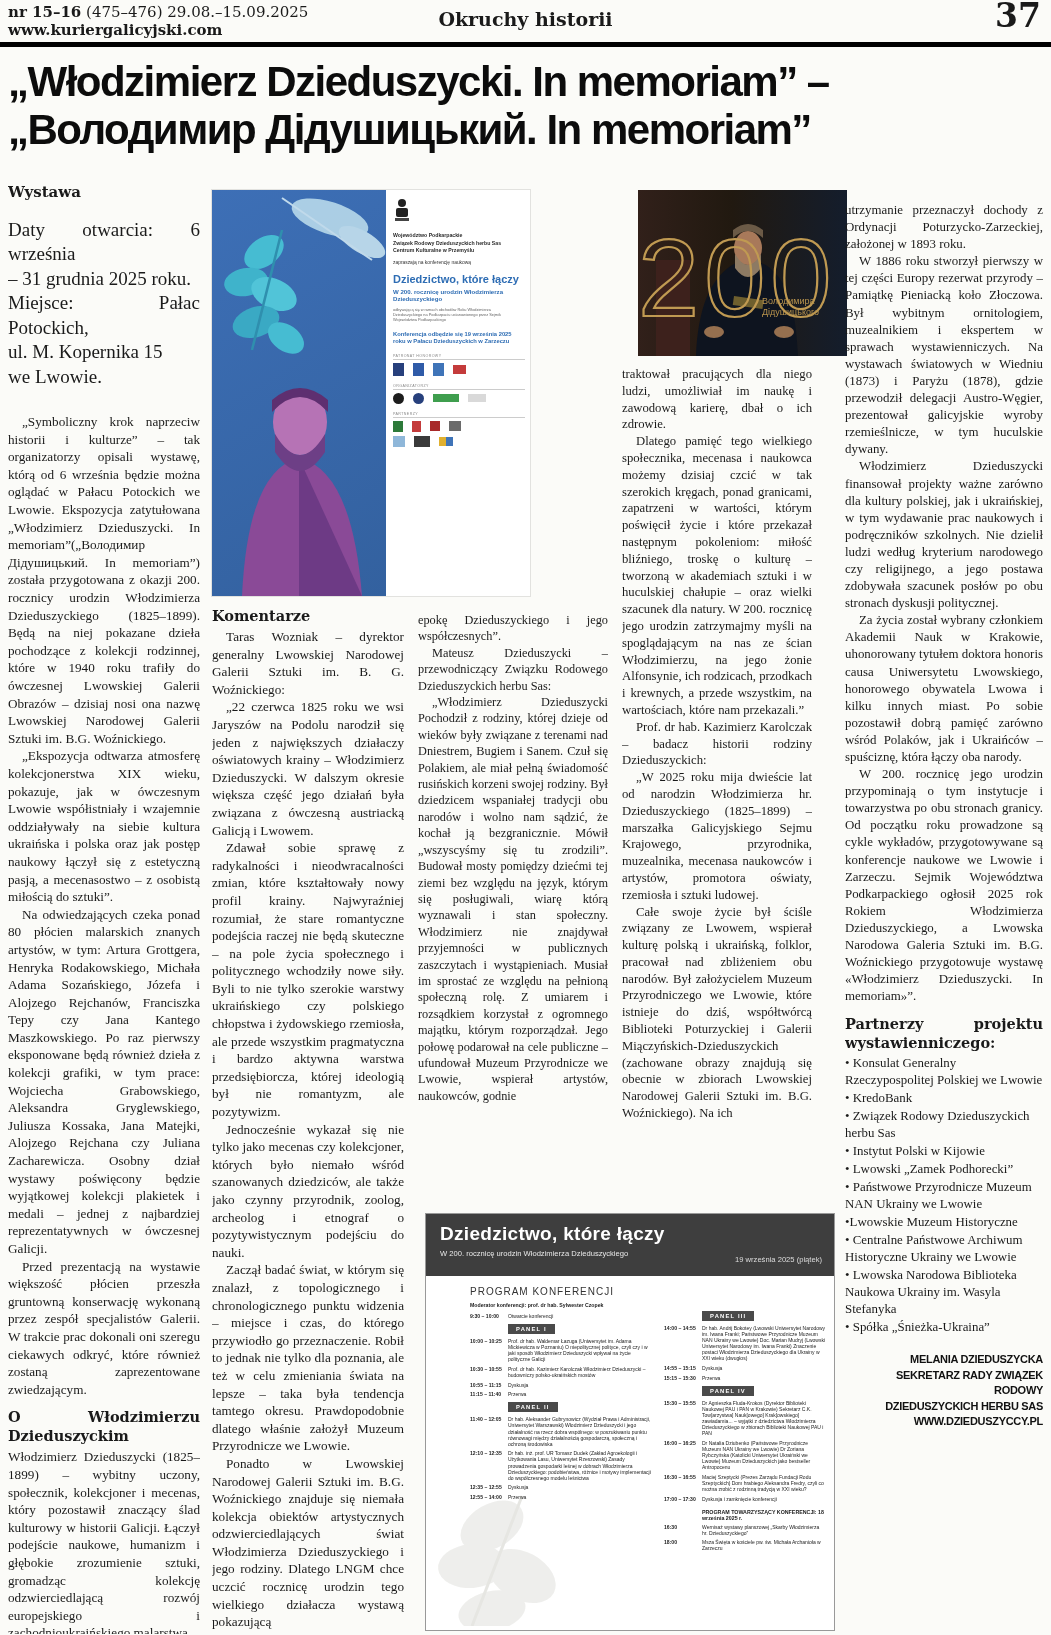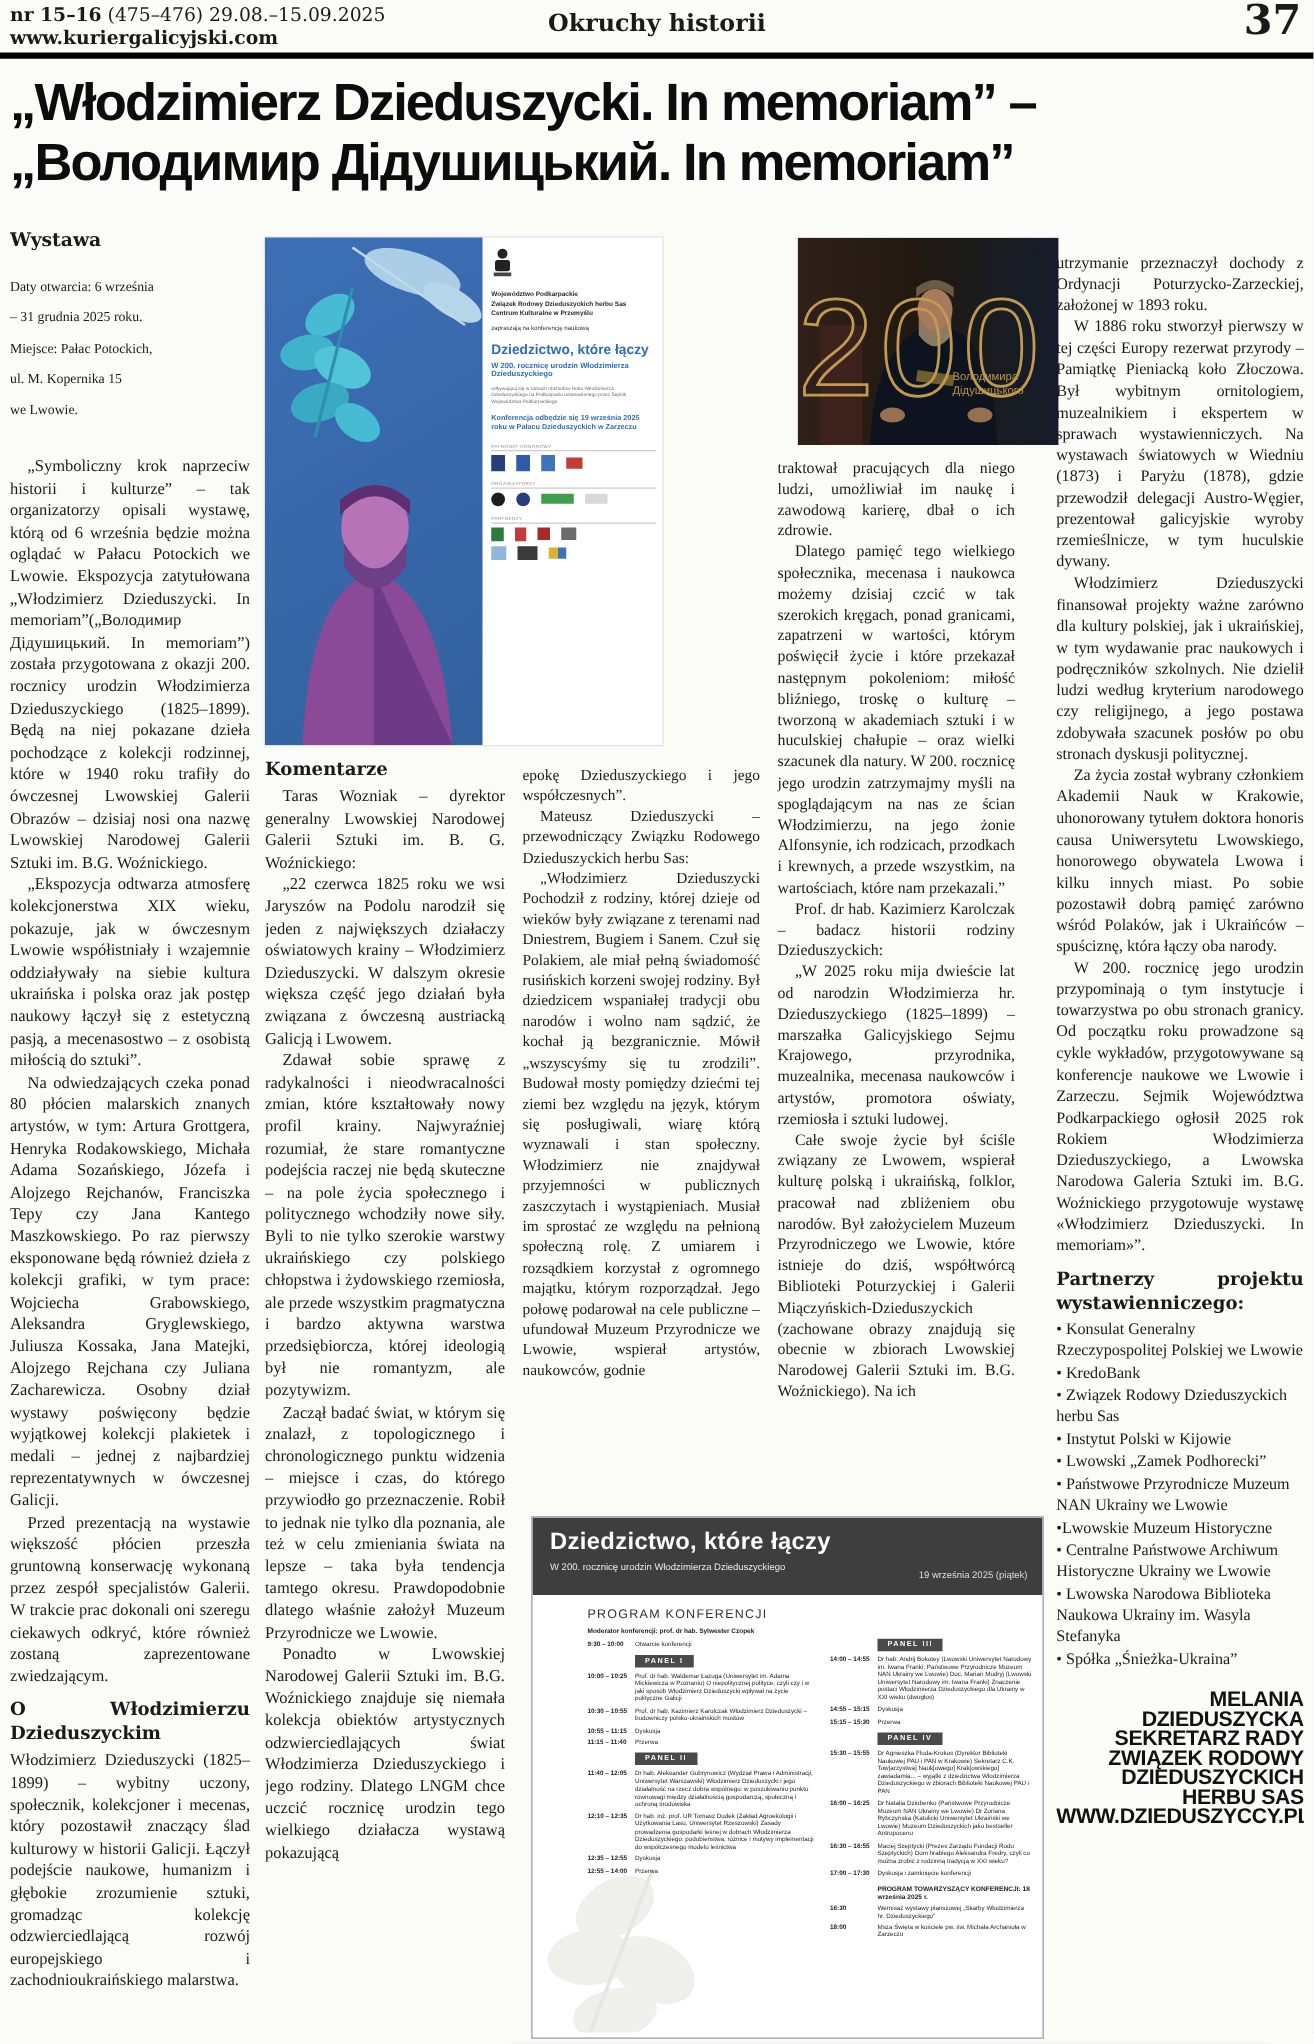--- a/index.html
+++ b/index.html
@@ -17,30 +17,30 @@
 
   
   .hl{left:8px;top:58px;width:1040px;font-family:"Liberation Sans",sans-serif;font-weight:bold;
       font-size:42px;line-height:48px;letter-spacing:-1.5px;color:#0c0c0c}
 
   
   .colbody{font-size:13.2px;line-height:17.6px;text-align:justify;overflow:hidden;hyphens:auto}
   .colbody p{margin:0;text-indent:14px}
   .colbody p.flush{text-indent:0}
   .kicker{font-family:"DejaVu Serif",serif;font-weight:bold;font-size:15px;margin-bottom:16px}
-  .lead{font-size:11px;line-height:24.5px;white-space:pre-line;margin-bottom:24px}
+  .lead{font-size:19px;line-height:24.5px;white-space:pre-line;margin-bottom:24px}
   .subhead{font-family:"DejaVu Serif",serif;font-weight:bold;font-size:14.5px;line-height:19px;margin:9px 0 3px}
   .c1{left:8px;top:184px;width:192px;height:1450px}
   .c2t{left:212px;top:606px;width:192px;height:1028px}
   .c3{left:418px;top:612px;width:190px;height:598px;font-size:12.3px;line-height:16.4px}
   .c4{left:622px;top:366px;width:190px;height:842px;font-size:12.7px;line-height:16.8px}
   .c5{left:845px;top:202px;width:198px;height:1432px;font-size:12.9px;line-height:17.1px}
   .partners .line{text-align:left;line-height:17px;margin:1px 0}
   .byline{margin-top:16px;text-align:right;font-family:"Liberation Sans",sans-serif;font-weight:bold;
-          font-size:17px;line-height:15.5px;letter-spacing:-0.3px;color:#111}
+          font-size:11px;line-height:15.5px;letter-spacing:-0.3px;color:#111}
 
   
   .poster{left:212px;top:190px;width:318px;height:406px;background:#fff;box-shadow:0 0 0 1px #e2e2df}
   .poster .blue{position:absolute;left:0;top:0;width:174px;height:406px;background:linear-gradient(150deg,#3d6fb6,#33619f);overflow:hidden}
   .poster .white{position:absolute;left:174px;top:0;width:144px;height:406px;padding:6px 5px 4px 7px;box-sizing:border-box;
                  font-family:"Liberation Sans",sans-serif;color:#3a3a3a}
   .plogo{width:18px;height:24px;margin:2px 0 6px}
   .orgs .line{font-size:5.2px;font-weight:bold;line-height:7.5px;color:#2b2b2b}
   .invite{font-size:4.9px;margin-top:5px;color:#333}
   .ptitle{font-weight:bold;font-size:11px;margin-top:8px;white-space:nowrap;overflow:hidden}
@@ -210,20 +210,21 @@
       <text x="124" y="125" font-family="Liberation Sans, sans-serif" font-size="9" fill="#b8934d">Дідушицького</text>
     </svg>
   </div>
 
   <div class="abs colbody c2t">
     <div class="subhead" style="margin-top:0">Komentarze</div>
     <div>
         <p>Taras Wozniak – dyrektor generalny Lwowskiej Narodowej Galerii Sztuki im. B. G. Woźnickiego:</p>
         <p>„22 czerwca 1825 roku we wsi Jaryszów na Podolu narodził się jeden z największych działaczy oświatowych krainy – Włodzimierz Dzieduszycki. W dalszym okresie większa część jego działań była związana z ówczesną austriacką Galicją i Lwowem.</p>
         <p>Zdawał sobie sprawę z radykalności i nieodwracalności zmian, które kształtowały nowy profil krainy. Najwyraźniej rozumiał, że stare romantyczne podejścia raczej nie będą skuteczne – na pole życia społecznego i politycznego wchodziły nowe siły. Byli to nie tylko szerokie warstwy ukraińskiego czy polskiego chłopstwa i żydowskiego rzemiosła, ale przede wszystkim pragmatyczna i bardzo aktywna warstwa przedsiębiorcza, której ideologią był nie romantyzm, ale pozytywizm.</p>
+        <p>Jednocześnie wykazał się nie tylko jako mecenas czy kolekcjoner, których było niemało wśród szanowanych dziedziców, ale także jako czynny przyrodnik, zoolog, archeolog i etnograf o pozytywistycznym podejściu do nauki.</p>
         <p>Zaczął badać świat, w którym się znalazł, z topologicznego i chronologicznego punktu widzenia – miejsce i czas, do którego przywiodło go przeznaczenie. Robił to jednak nie tylko dla poznania, ale też w celu zmieniania świata na lepsze – taka była tendencja tamtego okresu. Prawdopodobnie dlatego właśnie założył Muzeum Przyrodnicze we Lwowie.</p>
         <p>Ponadto w Lwowskiej Narodowej Galerii Sztuki im. B.G. Woźnickiego znajduje się niemała kolekcja obiektów artystycznych odzwierciedlających świat Włodzimierza Dzieduszyckiego i jego rodziny. Dlatego LNGM chce uczcić rocznicę urodzin tego wielkiego działacza wystawą pokazującą</p>
       </div>
   </div>
 
   <div class="abs colbody c3">
     <div>
         <p class="flush">epokę Dzieduszyckiego i jego współczesnych”.</p>
         <p>Mateusz Dzieduszycki – przewodniczący Związku Rodowego Dzieduszyckich herbu Sas:</p>
         <p>„Włodzimierz Dzieduszycki Pochodził z rodziny, której dzieje od wieków były związane z terenami nad Dniestrem, Bugiem i Sanem. Czuł się Polakiem, ale miał pełną świadomość rusińskich korzeni swojej rodziny. Był dziedzicem wspaniałej tradycji obu narodów i wolno nam sądzić, że kochał ją bezgranicznie. Mówił „wszyscyśmy się tu zrodzili”. Budował mosty pomiędzy dziećmi tej ziemi bez względu na język, którym się posługiwali, wiarę którą wyznawali i stan społeczny. Włodzimierz nie znajdywał przyjemności w publicznych zaszczytach i wystąpieniach. Musiał im sprostać ze względu na pełnioną społeczną rolę. Z umiarem i rozsądkiem korzystał z ogromnego majątku, którym rozporządzał. Jego połowę podarował na cele publiczne – ufundował Muzeum Przyrodnicze we Lwowie, wspierał artystów, naukowców, godnie</p>

